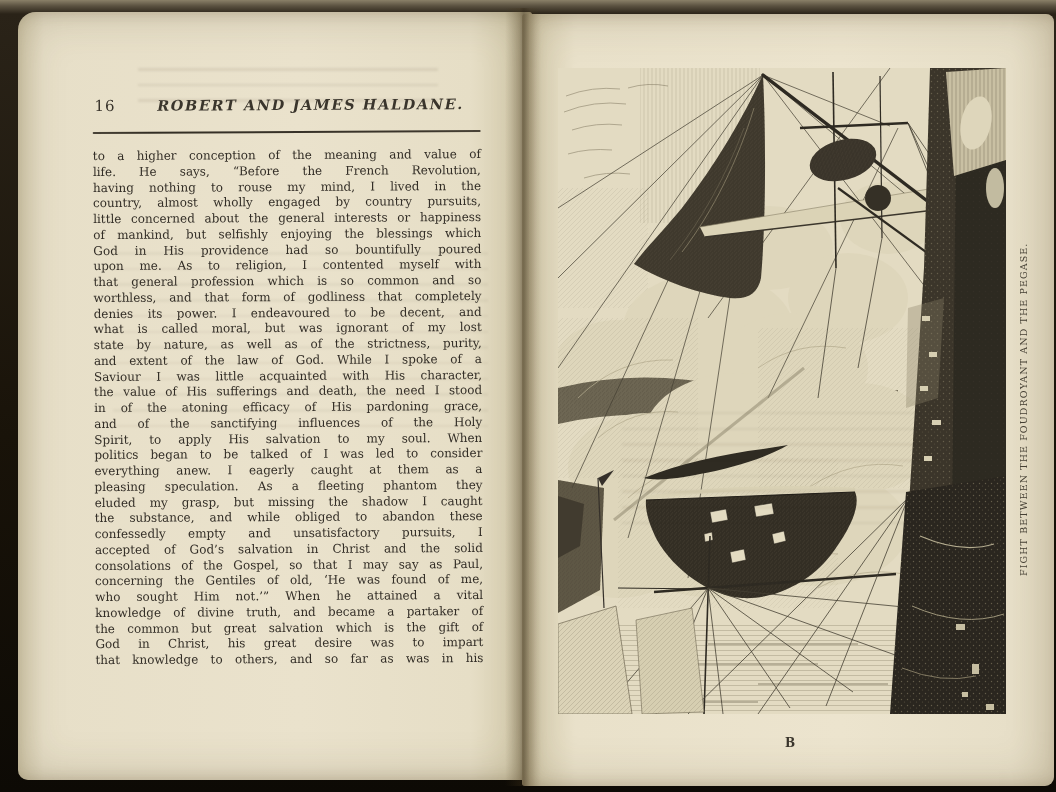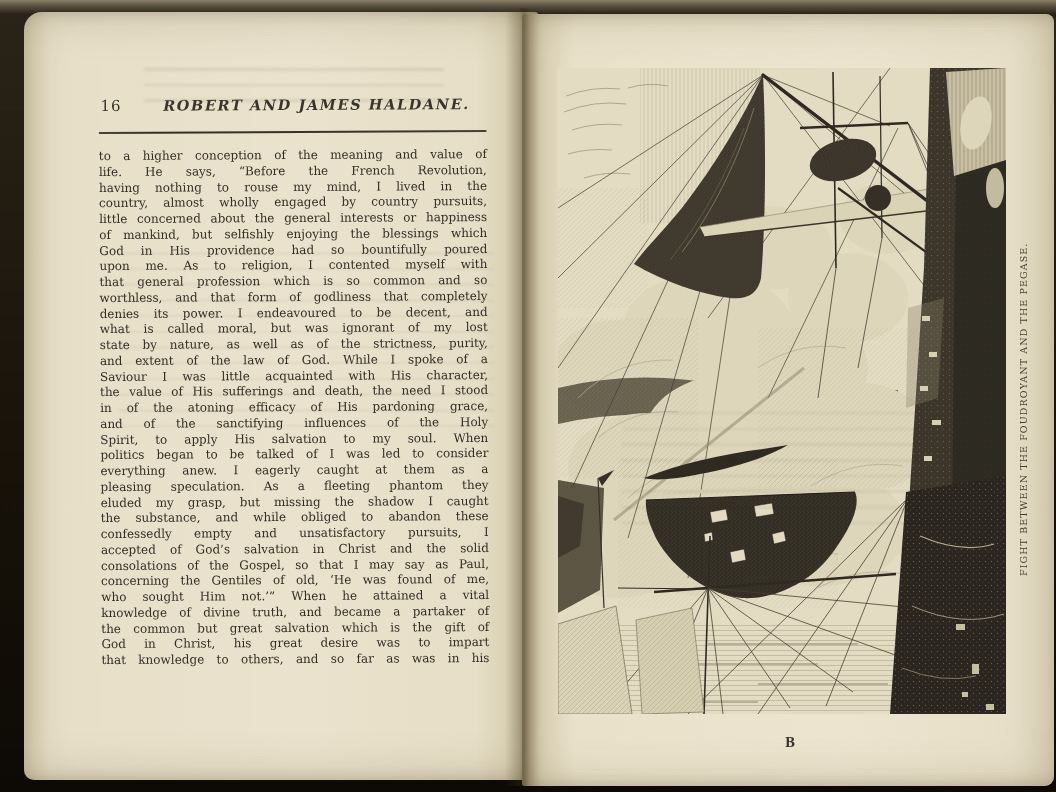--- a/index.html
+++ b/index.html
@@ -4,21 +4,21 @@
 <style>
   html,body{margin:0;padding:0;}
   body{
     width:1056px;height:792px;overflow:hidden;position:relative;
     background:linear-gradient(180deg,#8a8068 0px,#5a5140 6px,#2a2318 14px,#191309 55%,#0d0a05 100%);
     font-family:"DejaVu Serif","Liberation Serif",serif;
   }
   .scene{position:absolute;inset:0;}
   .page{position:absolute;}
   .left-page{
-    left:24px;top:12px;width:514px;height:768px;
+    left:18px;top:12px;width:514px;height:768px;
     background:linear-gradient(90deg,#d8cfb2 0%,#e7dfc8 5%,#eae2cc 55%,#e6dec6 88%,#d6cdaf 97%,#c4ba9b 100%);
     border-radius:18px 3px 4px 10px;
     box-shadow:inset 0 0 46px rgba(95,78,45,.28), inset -6px 0 14px rgba(90,70,40,.25);
   }
   .right-page{
     left:522px;top:14px;width:532px;height:772px;
     background:linear-gradient(90deg,#bfb594 0%,#d9d0b3 2.5%,#e9e1ca 10%,#ece4ce 60%,#e7dfc8 92%,#ded5bc 100%);
     border-radius:3px 8px 9px 3px;
     box-shadow:inset 0 0 46px rgba(95,78,45,.25), inset 8px 0 16px rgba(90,70,40,.28);
   }

